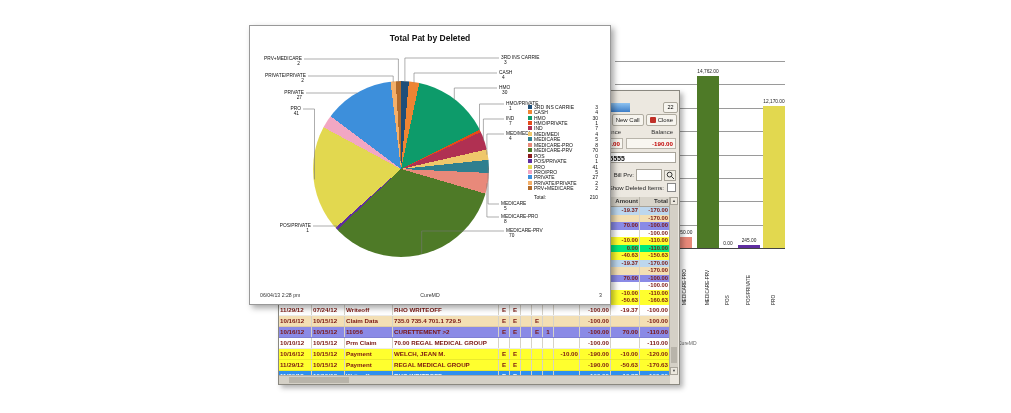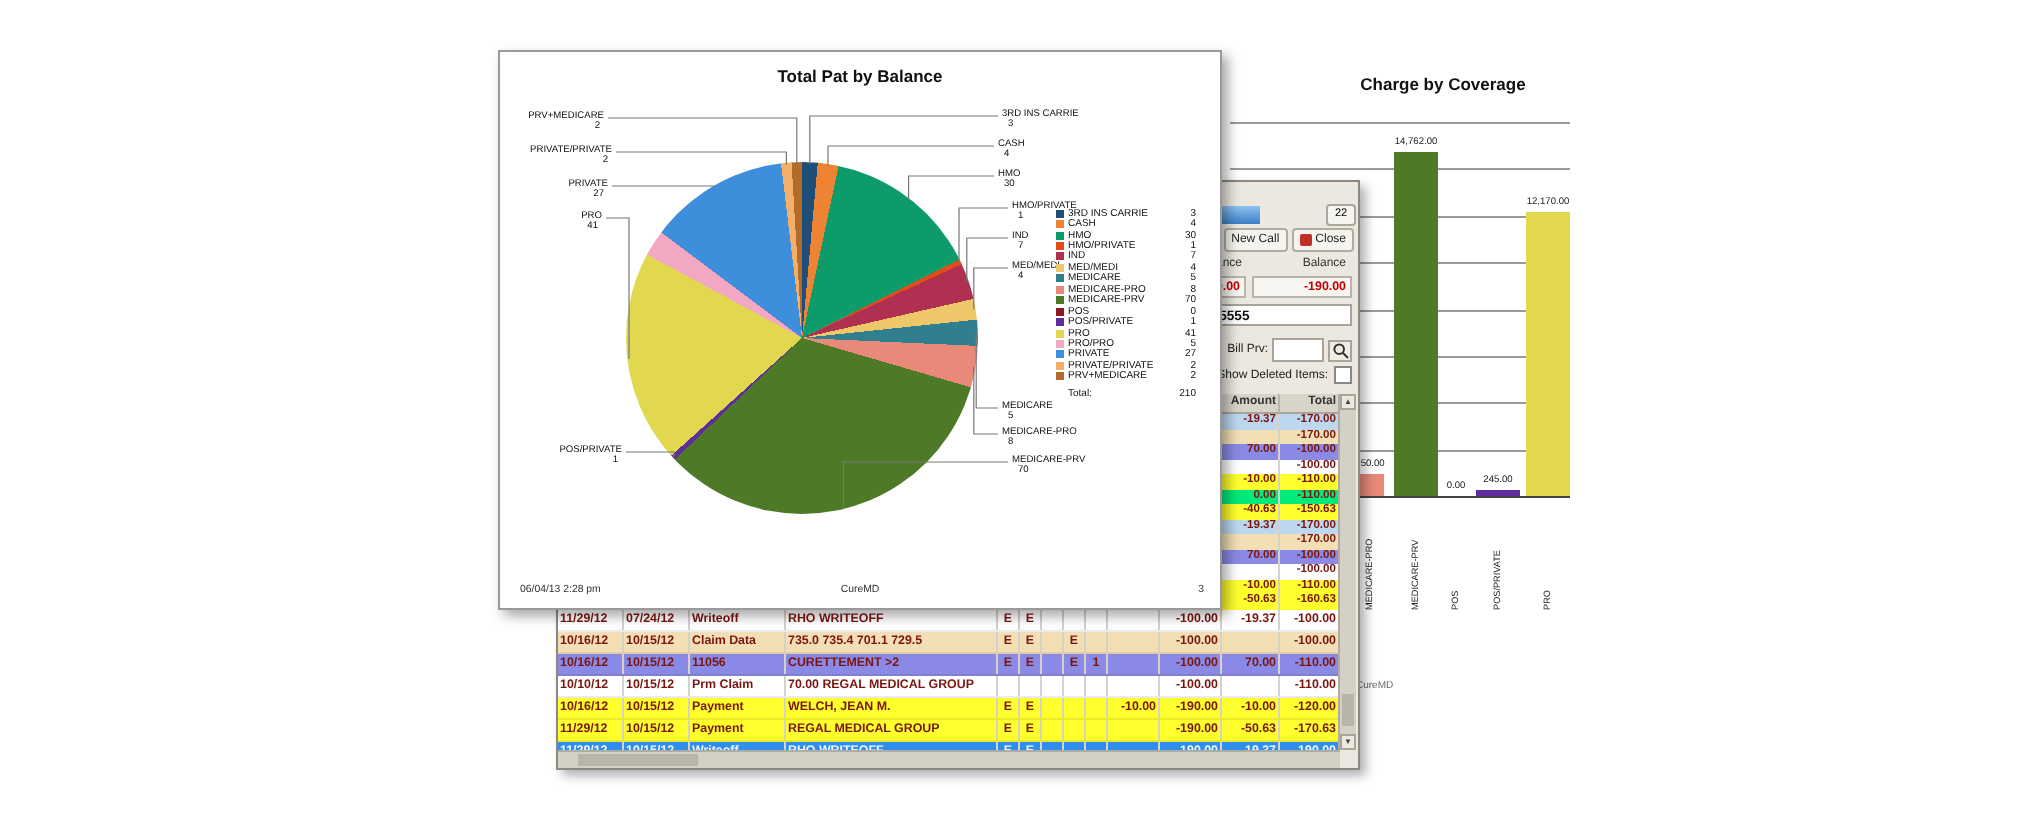--- a/index.html
+++ b/index.html
@@ -91,21 +91,20 @@
   .lg-total{margin-top:3px;}
   .pie-footer{position:absolute;bottom:6px;font-size:5.2px;color:#333;}
   #pf-date{left:10px;} #pf-mark{left:0;width:100%;text-align:center;} #pf-page{right:8px;}
 </style>
 </head>
 <body>
 
 <div id="page">
 
   <section class="win" id="bar-win">
-    <div id="bar-title">Charge by Coverage</div>
     <div id="bar-plot">
       <div class="x-axis"></div>
     <div class="gridline" style="bottom: 23.4px;"></div>
         <div class="gridline" style="bottom: 46.8px;"></div>
         <div class="gridline" style="bottom: 70.1px;"></div>
         <div class="gridline" style="bottom: 93.5px;"></div>
         <div class="gridline" style="bottom: 116.9px;"></div>
         <div class="gridline" style="bottom: 140.3px;"></div>
         <div class="gridline" style="bottom: 163.6px;"></div>
         <div class="gridline" style="bottom: 187px;"></div>
@@ -490,21 +489,21 @@
         <div id="vthumb" style="top: 149.5px;"></div>
         <div class="scr-arrow" style="bottom:0;">▼</div>
       </div>
       <div id="hscroll" style="top: 177.5px;">
         <div id="hthumb"></div>
       </div>
     </div>
   </section>
 
   <section class="win" id="pie-win">
-    <div id="pie-title">Total Pat by Balance</div>
+    <div id="pie-title">Total Pat by Deleted</div>
     <div id="pie" style="background: conic-gradient(rgb(31, 78, 121) 0deg, rgb(31, 78, 121) 5.14286deg, rgb(238, 132, 51) 5.14286deg, rgb(238, 132, 51) 12deg, rgb(13, 155, 106) 12deg, rgb(13, 155, 106) 63.4286deg, rgb(230, 74, 25) 63.4286deg, rgb(230, 74, 25) 65.1429deg, rgb(176, 48, 82) 65.1429deg, rgb(176, 48, 82) 77.1429deg, rgb(239, 199, 107) 77.1429deg, rgb(239, 199, 107) 84deg, rgb(47, 127, 143) 84deg, rgb(47, 127, 143) 92.5714deg, rgb(232, 137, 122) 92.5714deg, rgb(232, 137, 122) 106.286deg, rgb(78, 122, 39) 106.286deg, rgb(78, 122, 39) 226.286deg, rgb(139, 26, 26) 226.286deg, rgb(139, 26, 26) 226.286deg, rgb(95, 45, 160) 226.286deg, rgb(95, 45, 160) 228deg, rgb(226, 216, 79) 228deg, rgb(226, 216, 79) 298.286deg, rgb(242, 167, 195) 298.286deg, rgb(242, 167, 195) 306.857deg, rgb(61, 143, 219) 306.857deg, rgb(61, 143, 219) 353.143deg, rgb(244, 176, 106) 353.143deg, rgb(244, 176, 106) 356.571deg, rgb(178, 107, 43) 356.571deg, rgb(178, 107, 43) 360deg);"></div>
     <svg id="callout-svg" viewBox="0 0 360 278">
         <path d="M 249 32 L 154.9 32 L 154.9 56.0" fill="none" stroke="#777" stroke-width="0.6"></path>
         <path d="M 247 47 L 164.0 47 L 164.0 56.9" fill="none" stroke="#777" stroke-width="0.6"></path>
         <path d="M 247 62 L 204.3 62 L 204.3 74.1" fill="none" stroke="#777" stroke-width="0.6"></path>
         <path d="M 254 78 L 229.5 78 L 229.5 105.2" fill="none" stroke="#777" stroke-width="0.6"></path>
         <path d="M 254 93 L 233.4 93 L 233.4 114.8" fill="none" stroke="#777" stroke-width="0.6"></path>
         <path d="M 254 108 L 236.9 108 L 236.9 128.7" fill="none" stroke="#777" stroke-width="0.6"></path>
         <path d="M 249 178 L 238.1 178 L 238.1 140.4" fill="none" stroke="#777" stroke-width="0.6"></path>
         <path d="M 249 191 L 236.9 191 L 236.9 157.3" fill="none" stroke="#777" stroke-width="0.6"></path>

